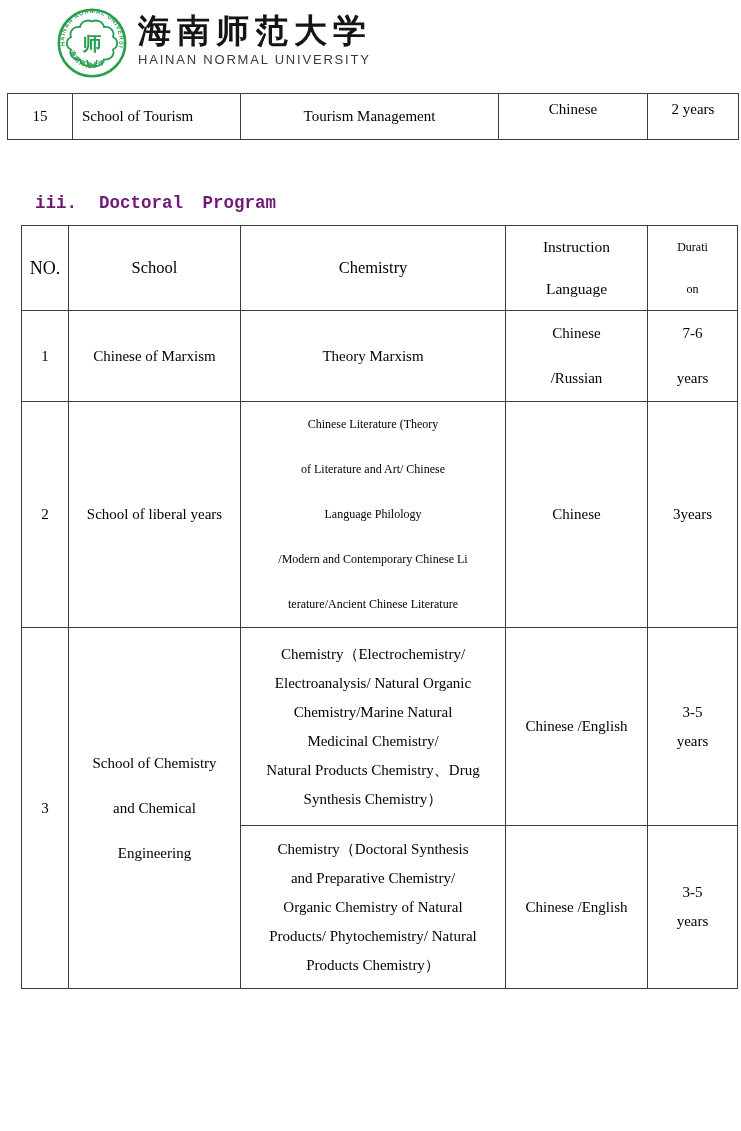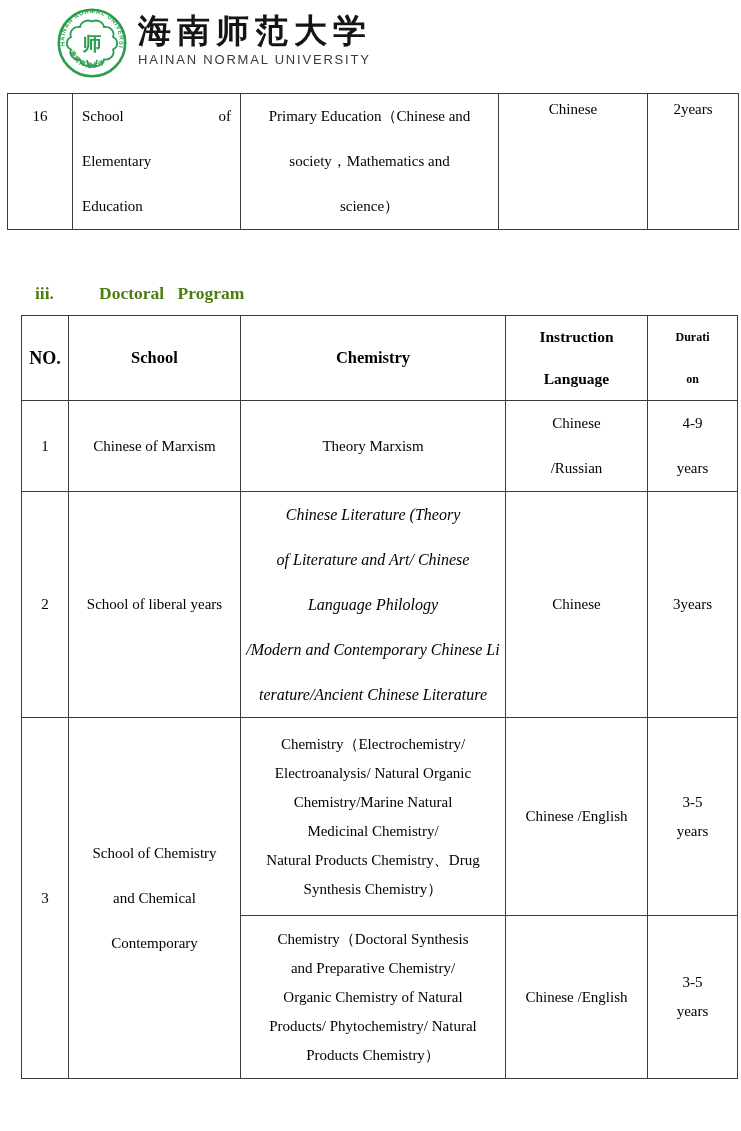--- a/index.html
+++ b/index.html
@@ -40,30 +40,30 @@
   .t1 .no-cell,.t1 .specialty-cell{line-height:45px;}
   .t1 .lang-cell,.t1 .dur-cell{line-height:30px;}
   .t1 .school-single{padding:0 9px;line-height:45px;}
   
   .t2 td{vertical-align:middle;text-align:center;}
   .t2 .thr{height:83px;}
   .t2 .r1{height:88px;}
   .t2 .r2{height:225px;}
   .t2 .r3a{height:198px;}
   .t2 .r3b{height:163px;}
-  .hd{font-weight:bold;}
+  .hd{font-weight:normal;}
   .hd-no{font-size:18px;}
   .hd-main{font-size:16.5px;}
   .hd-lang{font-size:15.5px;line-height:42px;}
   .hd-dur{font-size:12px;line-height:42px;}
   .lh45{line-height:45px;}
   .lh33{line-height:29px;}
-  .spec-sm{font-size:16px;line-height:45px;font-style:italic;}
+  .spec-sm{font-size:12px;line-height:45px;}
   
-  .heading{margin:53px 0 0 35px;height:32px;font-weight:bold;font-size:17.5px;color:#4d7c0f;}
+  .heading{margin:53px 0 0 35px;height:32px;font-weight:bold;font-size:17.5px;color:#701a75;font-family:Liberation Mono, monospace;}
   .hnum{display:inline-block;width:64px;}
   .htitle{word-spacing:9px;}
 </style>
 </head>
 <body>
 
 <div class="header">
   <svg class="seal" viewBox="0 0 70 70">
     <defs>
       <path id="arcTop" d="M 8.5,40 A 27.5,27.5 0 1 1 61.5,40" fill="none"></path>
@@ -89,35 +89,28 @@
 
 <table class="t1">
   <colgroup>
       <col style="width:65px">
       <col style="width:168px">
       <col style="width:258px">
       <col style="width:149px">
       <col style="width:91px">
     </colgroup>
   <tbody>
-  <tr class="tr16">
-    <td class="no-cell">16</td>
+      <tr class="tr15">
+    <td class="no-cell">15</td>
     <td class="school-cell">
-      <div class="jline">
-        <span>School</span>
-        <span>of</span>
-      </div>
-      <div class="sline">Elementary</div>
-      <div class="sline">Education</div>
-    </td>
-    <td class="specialty-cell ml">Primary Education（Chinese and
-society，Mathematics and
-science）</td>
+          <div class="school-single">School of Tourism</div>
+        </td>
+    <td class="specialty-cell">Tourism Management</td>
     <td class="lang-cell">Chinese</td>
-    <td class="dur-cell">2years</td>
+    <td class="dur-cell">2 years</td>
   </tr>
 </tbody>
   </table>
 
 <div class="heading">
   <span class="hnum">iii.</span><span class="htitle">Doctoral Program</span>
 </div>
 
 <table class="t2">
   <colgroup>
@@ -136,39 +129,39 @@
 Language</td>
     <td class="hd hd-dur ml">Durati
 on</td>
   </tr>
   <tr class="r1">
     <td>1</td>
     <td>Chinese of Marxism</td>
     <td>Theory Marxism</td>
     <td class="ml lh45">Chinese
 /Russian</td>
-    <td class="ml lh45">4-9
+    <td class="ml lh45">7-6
 years</td>
   </tr>
   <tr class="r2">
     <td>2</td>
     <td>School of liberal years</td>
     <td class="ml spec-sm">Chinese Literature (Theory
 of Literature and Art/ Chinese
 Language Philology
 /Modern and Contemporary Chinese Li
 terature/Ancient Chinese Literature</td>
     <td>Chinese</td>
     <td>3years</td>
   </tr>
   <tr class="r3a">
     <td rowspan="2">3</td>
     <td rowspan="2" class="ml lh45">School of Chemistry
 and Chemical
-Contemporary</td>
+Engineering</td>
     <td class="ml lh33">Chemistry（Electrochemistry/
 Electroanalysis/ Natural Organic
 Chemistry/Marine Natural
 Medicinal Chemistry/
 Natural Products Chemistry、Drug
 Synthesis Chemistry）</td>
     <td>Chinese /English</td>
     <td class="ml lh33">3-5
 years</td>
   </tr>

